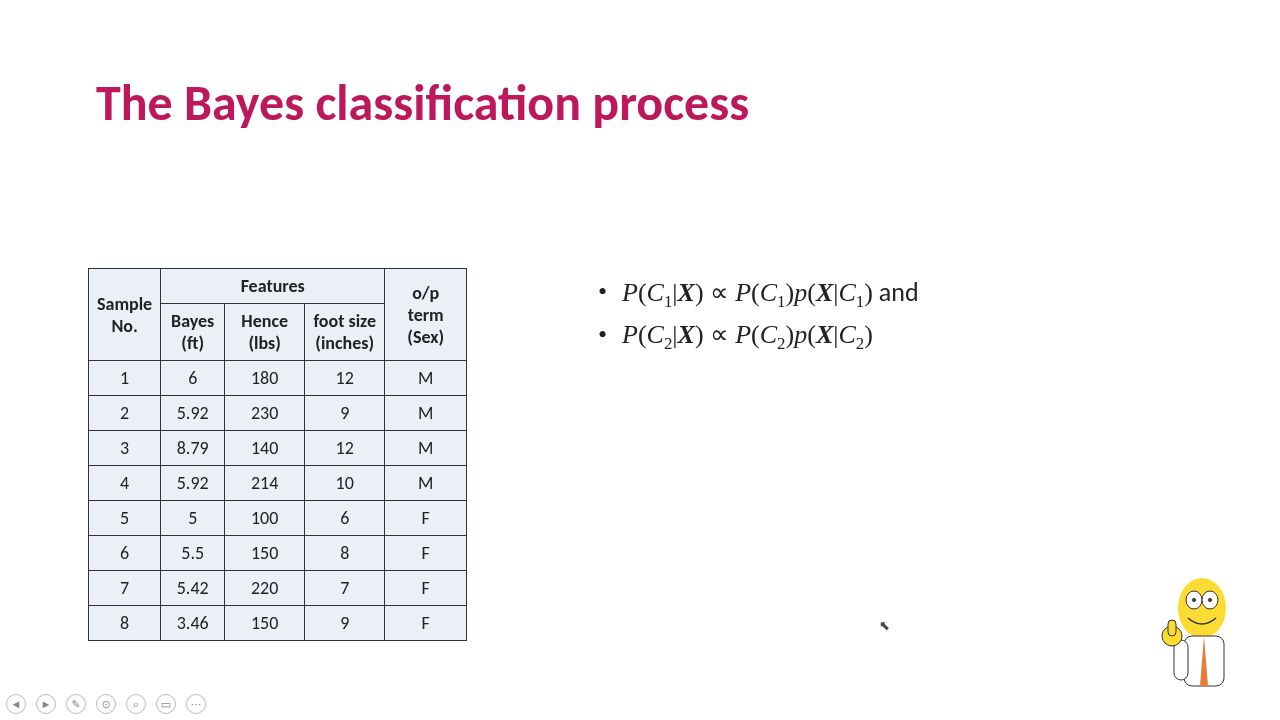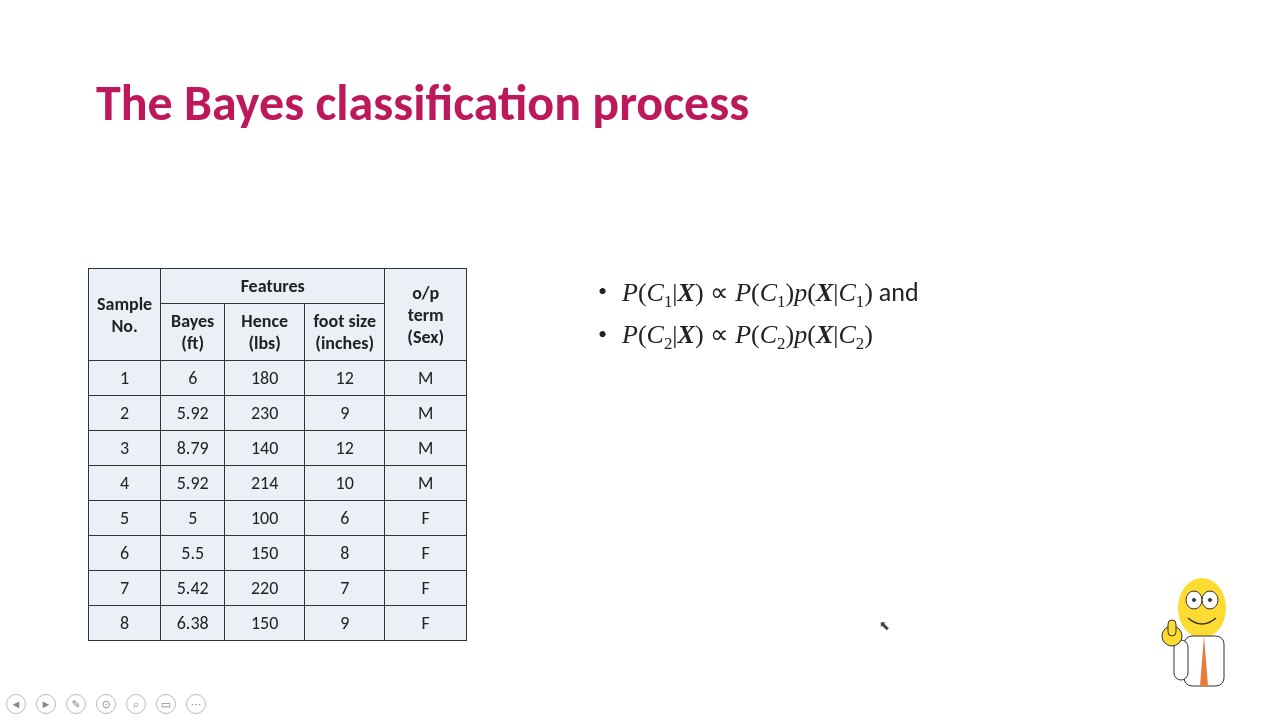--- a/index.html
+++ b/index.html
@@ -98,21 +98,21 @@
           </tr>
           <tr>
             <td>7</td>
             <td>5.42</td>
             <td>220</td>
             <td>7</td>
             <td>F</td>
           </tr>
           <tr>
             <td>8</td>
-            <td>6.38</td>
+            <td>3.46</td>
             <td>150</td>
             <td>9</td>
             <td>F</td>
           </tr>
         </tbody>
     </table>
   </div>
 
   <div class="text-col">
     <div class="eq-list">

